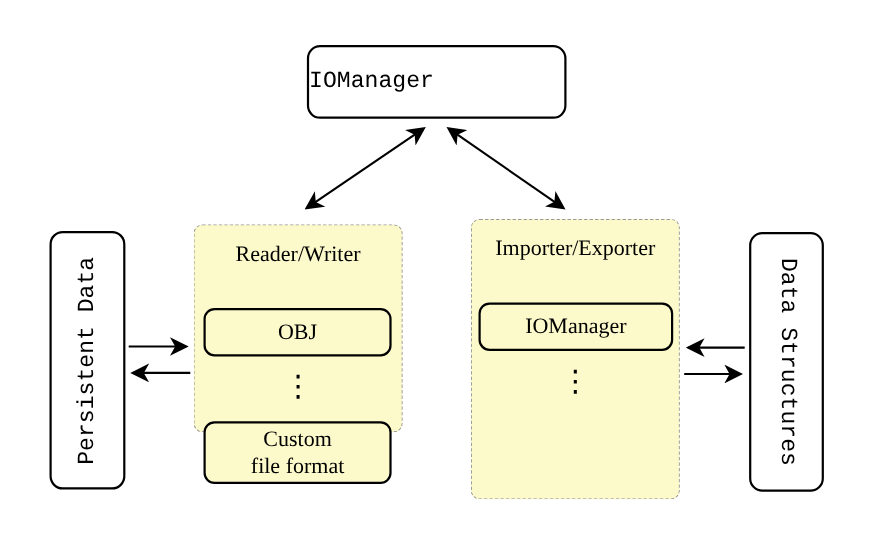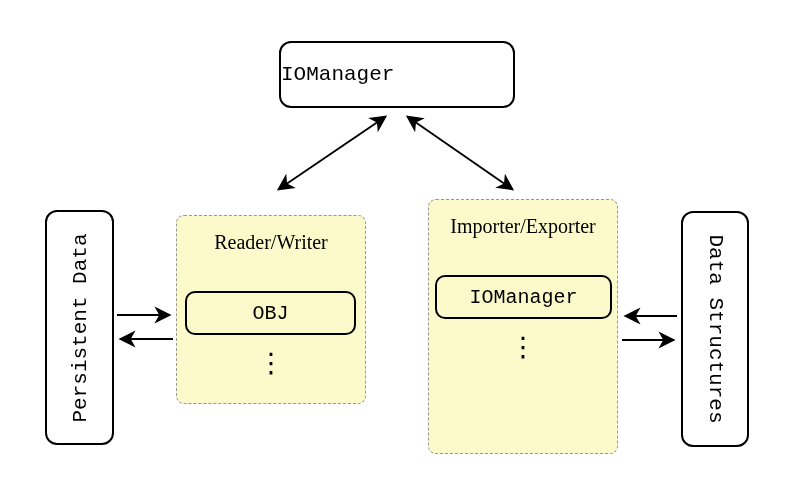--- a/index.html
+++ b/index.html
@@ -33,40 +33,39 @@
   }
   .vlabel.ccw { transform: translate(-50%, -50%) rotate(-90deg); }
   .vlabel.cw  { transform: translate(-50%, -50%) rotate(90deg); }
   .group {
     position: absolute;
     box-sizing: border-box;
     background: var(--group-fill, #fcf9ca);
     border: 1.6px dashed var(--group-border, #989898);
     border-radius: 8px;
   }
-  #reader-writer-group    { left: 176px; top: 215px; width: 190px; height: 189px; }
+  #reader-writer-group    { left: 176px; top: 204px; width: 190px; height: 189px; }
   #importer-exporter-group{ left: 428px; top: 199px; width: 190px; height: 255px; padding-left: 48px; }
   .group-title {
     position: absolute; top: 15px; left: 0; right: 0;
     text-align: center; font-size: 20px;
   }
   .item-box {
     position: absolute;
     box-sizing: border-box;
     background: var(--group-fill, #fcf9ca);
     border: 2.5px solid var(--node-border, #000);
     border-radius: 10px;
     display: flex;
     align-items: center;
     justify-content: center;
     text-align: center;
     font-size: 20px;
     line-height: 1.25;
     white-space: pre-line;
-    font-family: Liberation Mono, monospace;
   }
   #reader-writer-group .item-box    { left: 8px; width: 171px; }
   #importer-exporter-group .item-box{ left: 6px; width: 177px; }
   .item-box.first  { top: 75px;  height: 44px; }
   .item-box.second { top: 178px; height: 57px; }
   .vdots {
     position: absolute; top: 133px; left: 0; right: 0;
     text-align: center;
     font-family: "DejaVu Sans", sans-serif;
     font-size: 27px; line-height: 1;
@@ -91,20 +90,22 @@
   </div>
 
   <div class="node" id="data-structures">
     <span class="vlabel cw">Data Structures</span>
   </div>
 
   <div class="group" id="reader-writer-group">
     <div class="group-title">Reader/Writer</div>
     <div class="item-box first">OBJ</div>
     <div class="vdots">⋮</div>
+    <div class="item-box second">Custom
+file format</div>
   </div>
 
   <div class="group" id="importer-exporter-group">
     <div class="group-title">Importer/Exporter</div>
     <div class="item-box first">IOManager</div>
     <div class="vdots">⋮</div>
   </div>
 
   <svg id="arrows-layer" width="800" height="489" viewBox="0 0 800 489" xmlns="http://www.w3.org/2000/svg">
     <defs>

